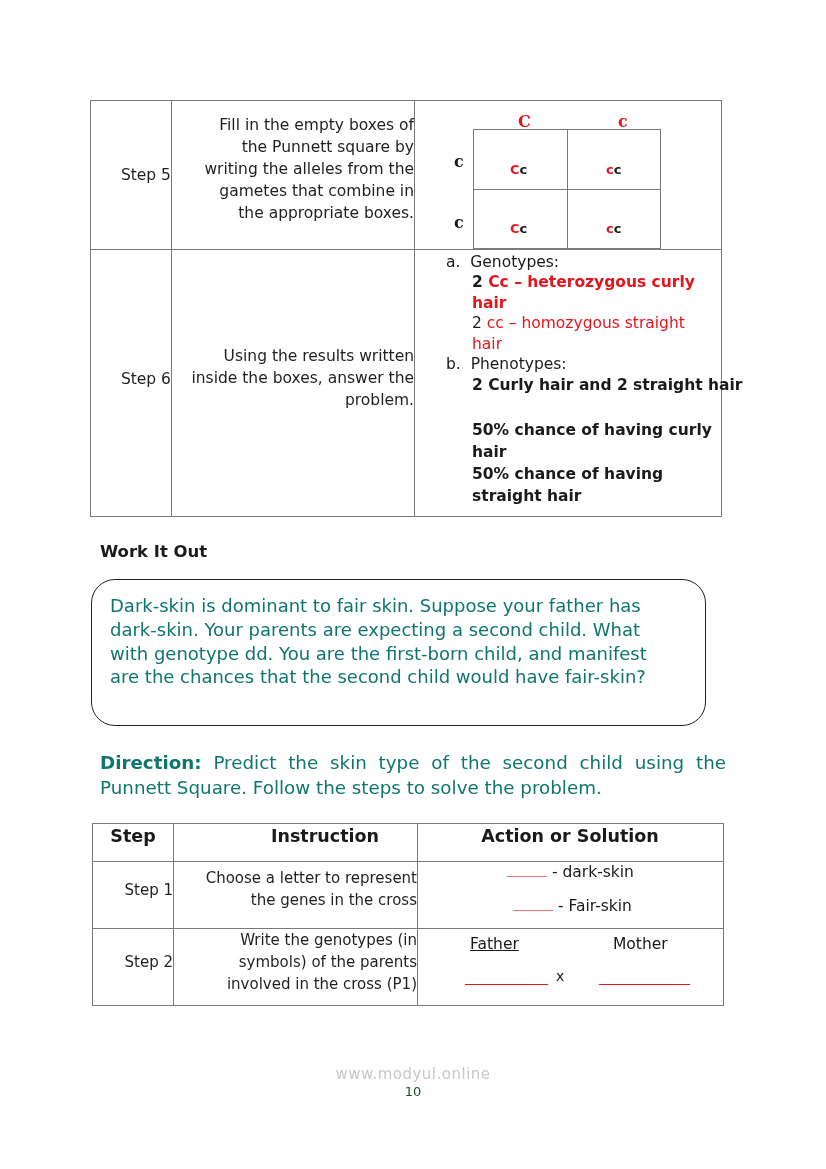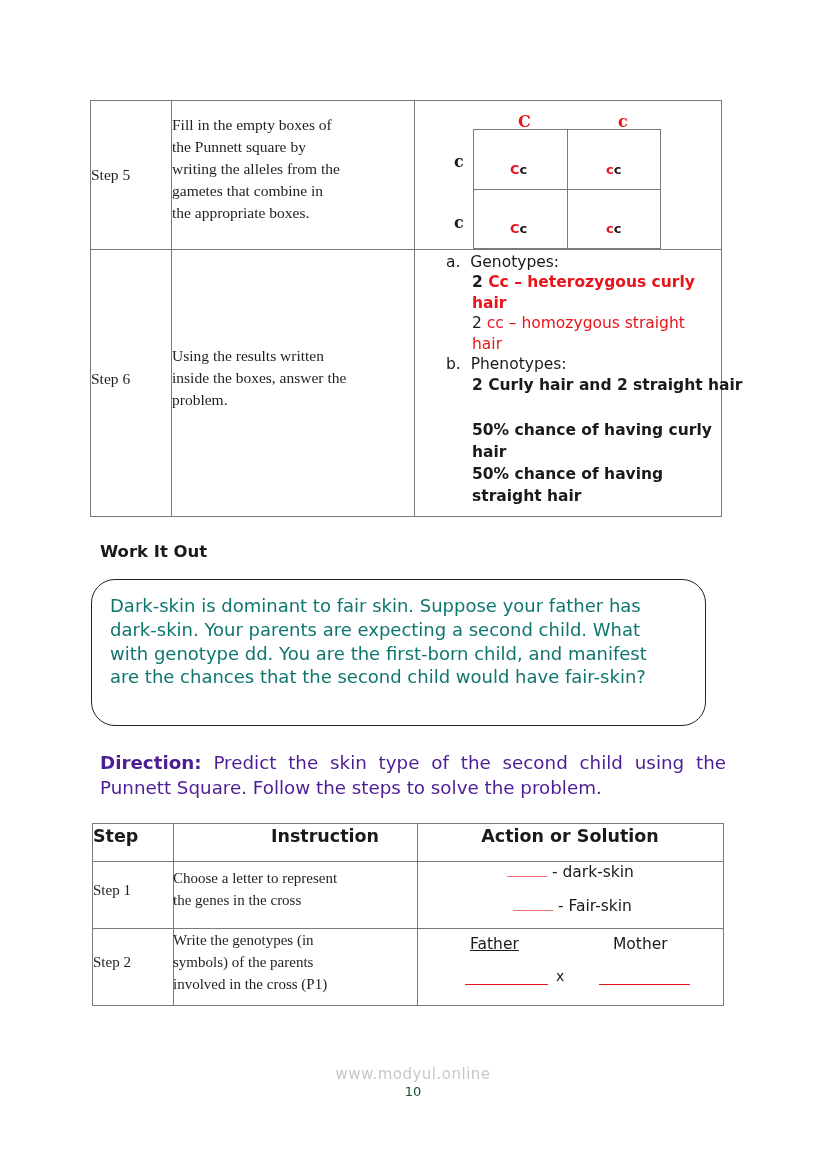--- a/index.html
+++ b/index.html
@@ -5,35 +5,35 @@
   html, body { margin:0; padding:0; background:#ffffff; }
   body { width:826px; height:1169px; position:relative; font-family:"DejaVu Sans", sans-serif; color:#1a1a1a; overflow:hidden; }
   .abs { position:absolute; }
   .red { color:#e8141c; }
   .bold { font-weight:bold; }
 
   
   .t1 { position:absolute; left:90px; top:100px; width:632px; height:417px; border:1px solid #7a7a7a; box-sizing:border-box; }
   .t1 .vline { position:absolute; top:0; bottom:0; width:1px; background:#7a7a7a; }
   .t1 .hline { position:absolute; left:0; right:0; height:1px; background:#7a7a7a; }
-  .cell-text { position:absolute; font-size:15.5px; line-height:22px; text-align:left; color:#1f1f1f;font-family:Liberation Serif, serif; }
+  .cell-text { position:absolute; font-size:15.5px; line-height:22px; text-align:right; color:#1f1f1f; }
 
   .punnett-head { position:absolute; font-family:"DejaVu Serif", serif; font-weight:bold; font-size:16px; }
   .punnett-grid { position:absolute; left:473px; top:129px; width:188px; height:120px; border:1px solid #7a7a7a; box-sizing:border-box; }
   .punnett-grid .pv { position:absolute; left:93px; top:0; bottom:0; width:1px; background:#7a7a7a; }
   .punnett-grid .ph { position:absolute; top:59px; left:0; right:0; height:1px; background:#7a7a7a; }
   .pcell { position:absolute; font-size:13px; font-weight:bold; }
 
   .sol { position:absolute; left:446px; font-size:15.5px; line-height:20.5px; }
 
   
   .work-title { position:absolute; left:100px; top:542px; font-size:16.5px; font-weight:bold; }
   .problem-box { position:absolute; left:91px; top:579px; width:615px; height:147px; border:1.5px solid #222; border-radius:24px; box-sizing:border-box; }
   .problem-text { position:absolute; left:110px; top:594px; width:590px; font-size:18px; line-height:23.8px; color:#0f766e; }
-  .direction { position:absolute; left:100px; top:750px; width:626px; font-size:18.3px; line-height:25px; text-align:justify; color:#4c1d95; }
+  .direction { position:absolute; left:100px; top:750px; width:626px; font-size:18.3px; line-height:25px; text-align:justify; color:#0f766e; }
 
   
   .t2 { position:absolute; left:92px; top:823px; width:632px; height:183px; border:1px solid #7a7a7a; box-sizing:border-box; }
   .t2 .vline { position:absolute; top:0; bottom:0; width:1px; background:#7a7a7a; }
   .t2 .hline { position:absolute; left:0; right:0; height:1px; background:#7a7a7a; }
   .hdr { position:absolute; font-size:17.5px; font-weight:bold; }
   .blank { display:inline-block; border-bottom:1.5px solid #f07070; vertical-align:baseline; }
   .small { font-size:15.5px; }
 
   .pagenum { position:absolute; left:0; width:826px; top:1084px; text-align:center; font-size:13px; color:#14532d; }
@@ -113,21 +113,21 @@
   <span class="bold">Direction:</span><span> Predict the skin type of the second child using the Punnett Square. Follow the steps to solve the problem.</span>
 </div>
 
 <div class="t2">
   <div class="vline" style="left:80px"></div>
   <div class="vline" style="left:324px"></div>
   <div class="hline" style="top:37px"></div>
   <div class="hline" style="top:104px"></div>
 </div>
 
-<div class="hdr" style="left:93px; width:80px; top:826px; ">Step</div>
+<div class="hdr" style="left:93px; width:80px; top:826px; text-align:center;">Step</div>
 <div class="hdr" style="left:173px; width:244px; top:826px; text-align:center;margin-left:30px;">Instruction</div>
 <div class="hdr" style="left:417px; width:306px; top:826px; text-align:center;">Action or Solution</div>
 
 <div class="cell-text" style="left:93px; top:879px; width:80px; font-size:15px;">Step 1</div>
 <div class="cell-text" style="left:173px; top:867px; width:244px; font-size:15px;">
   <div>Choose a letter to represent</div>
   <div>the genes in the cross</div>
 </div>
 <div class="abs small" style="left:507px; top:862px;">
   <span class="blank" style="width:40px; height:14px;"></span><span> - dark-skin</span>

